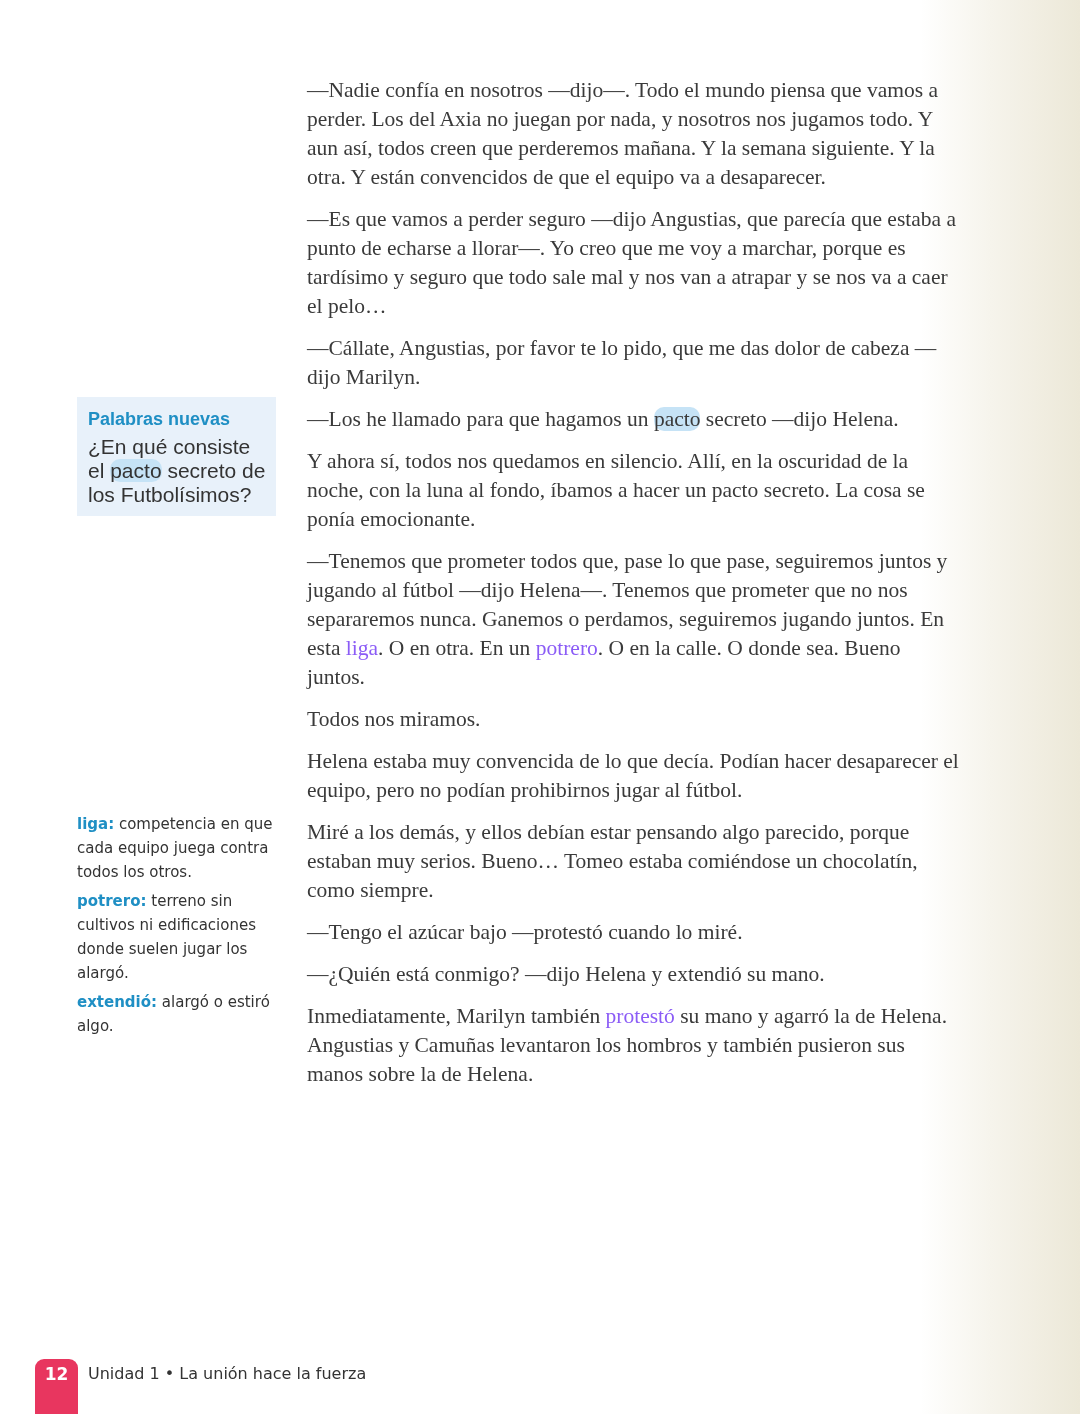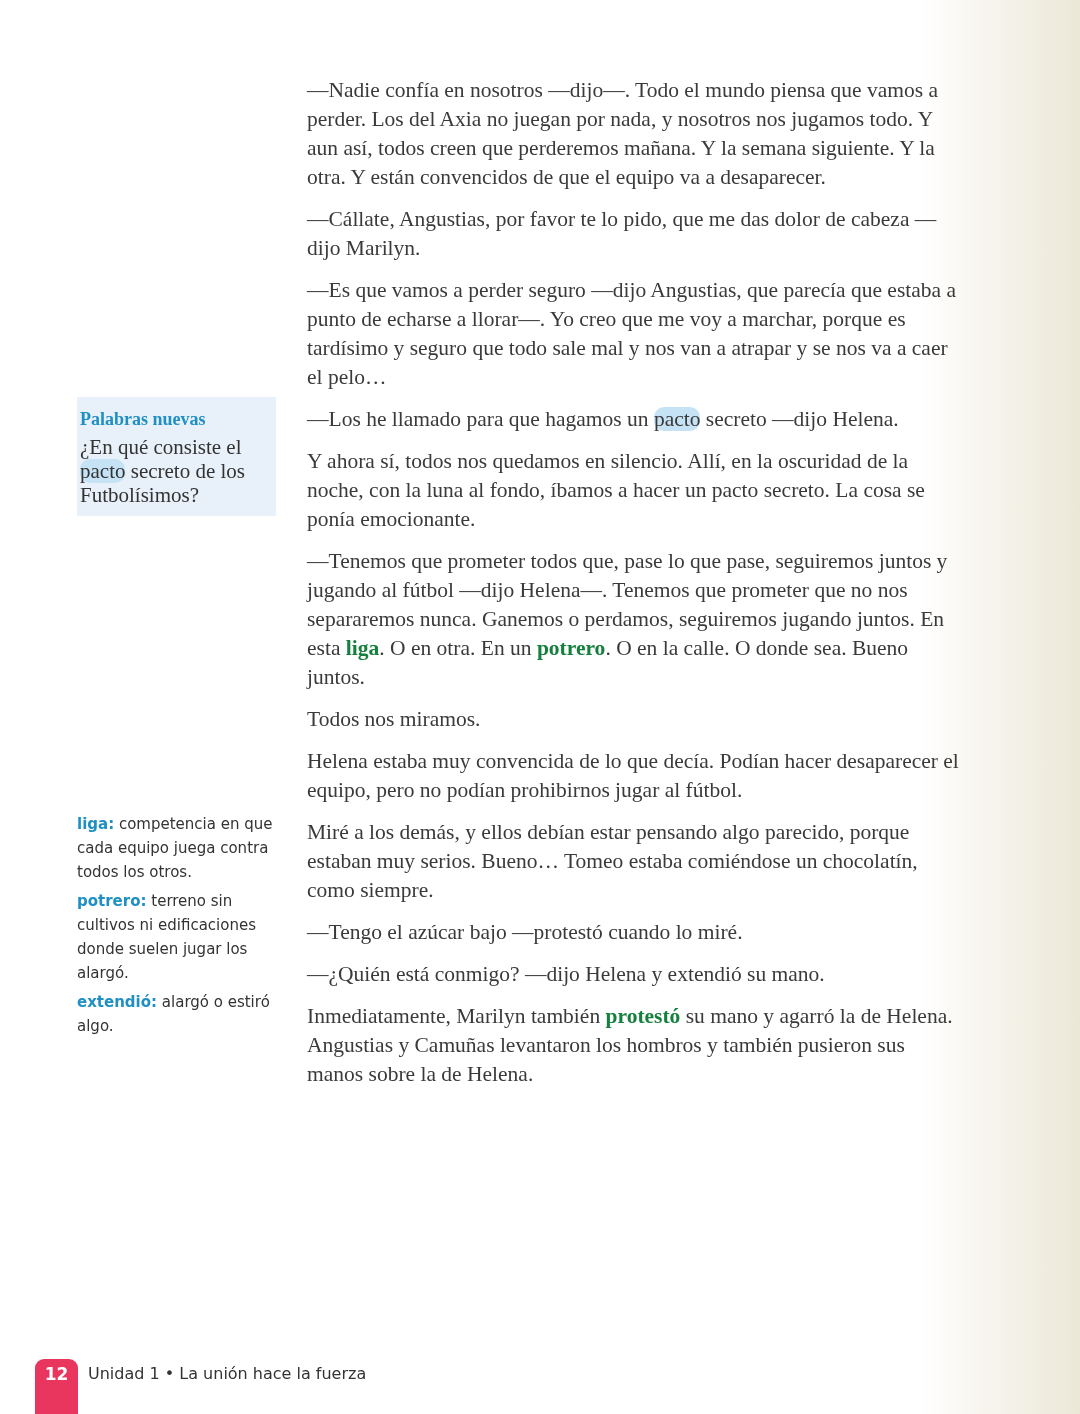--- a/index.html
+++ b/index.html
@@ -7,26 +7,26 @@
     width: 1080px; height: 1414px; position: relative; overflow: hidden;
     background: linear-gradient(to right, #ffffff 0px, #ffffff 920px, #f6f4ec 990px, #ece8d8 1080px);
     color: #333333;
   }
   .main {
     position: absolute; left: 307px; top: 76px; width: 670px;
     font-family: "Liberation Serif", "DejaVu Serif", serif;
     font-size: 21.5px; line-height: 29px; color: #3a3a3a;
   }
   .main p { margin: 0 16px 13px 0; }
-  .gloss-link { color: #15803d; font-weight: bold; text-align: right; }
+  .gloss-link { color: #8b5cf6; font-weight: normal; text-align: right; }
   .hl { background: #c6e3f6; border-radius: 10px; }
   .sidebar-box {
     position: absolute; left: 77px; top: 397px; width: 199px; height: 119px;
-    background: #e8f1fa; box-sizing: border-box; padding: 10px 10px 0 3px;
-    font-family: Liberation Serif, serif;
+    background: #e8f1fa; box-sizing: border-box; padding: 10px 10px 0 11px;
+    font-family: Liberation Sans, sans-serif;
   }
   .sidebar-box .title {
     color: #1f8fc4; font-weight: bold; font-size: 18px; line-height: 24px; margin-bottom: 4px;
   }
   .sidebar-box .question { font-size: 21px; line-height: 24px; color: #333; }
   .glossary {
     position: absolute; left: 77px; top: 812px; width: 210px;
     font-family: "DejaVu Sans", "Liberation Sans", sans-serif;
     font-size: 15px; line-height: 24px; color: #333;
   }
@@ -42,22 +42,22 @@
     position: absolute; left: 88px; top: 1362px;
     font-family: "DejaVu Sans", "Liberation Sans", sans-serif;
     font-size: 16px; line-height: 24px; color: #333;
   }
 </style>
 </head>
 <body>
 
 <div class="main">
   <p>—Nadie confía en nosotros —dijo—. Todo el mundo piensa que vamos a perder. Los del Axia no juegan por nada, y nosotros nos jugamos todo. Y aun así, todos creen que perderemos mañana. Y la semana siguiente. Y la otra. Y están convencidos de que el equipo va a desaparecer.</p>
+  <p>—Es que vamos a perder seguro —dijo Angustias, que parecía que estaba a punto de echarse a llorar—. Yo creo que me voy a marchar, porque es tardísimo y seguro que todo sale mal y nos van a atrapar y se nos va a caer el pelo…</p>
   <p>—Cállate, Angustias, por favor te lo pido, que me das dolor de cabeza —dijo Marilyn.</p>
-  <p>—Es que vamos a perder seguro —dijo Angustias, que parecía que estaba a punto de echarse a llorar—. Yo creo que me voy a marchar, porque es tardísimo y seguro que todo sale mal y nos van a atrapar y se nos va a caer el pelo…</p>
   <p><span>—Los he llamado para que hagamos un </span><span class="hl">pacto</span><span> secreto —dijo Helena.</span></p>
   <p>Y ahora sí, todos nos quedamos en silencio. Allí, en la oscuridad de la noche, con la luna al fondo, íbamos a hacer un pacto secreto. La cosa se ponía emocionante.</p>
   <p><span>—Tenemos que prometer todos que, pase lo que pase, seguiremos juntos y jugando al fútbol —dijo Helena—. Tenemos que prometer que no nos separaremos nunca. Ganemos o perdamos, seguiremos jugando juntos. En esta </span><span class="gloss-link">liga</span><span>. O en otra. En un </span><span class="gloss-link">potrero</span><span>. O en la calle. O donde sea. Bueno juntos.</span></p>
   <p>Todos nos miramos.</p>
   <p>Helena estaba muy convencida de lo que decía. Podían hacer desaparecer el equipo, pero no podían prohibirnos jugar al fútbol.</p>
   <p>Miré a los demás, y ellos debían estar pensando algo parecido, porque estaban muy serios. Bueno… Tomeo estaba comiéndose un chocolatín, como siempre.</p>
   <p>—Tengo el azúcar bajo —protestó cuando lo miré.</p>
   <p>—¿Quién está conmigo? —dijo Helena y extendió su mano.</p>
   <p><span>Inmediatamente, Marilyn también </span><span class="gloss-link">protestó</span><span> su mano y agarró la de Helena. Angustias y Camuñas levantaron los hombros y también pusieron sus manos sobre la de Helena.</span></p>
 </div>

